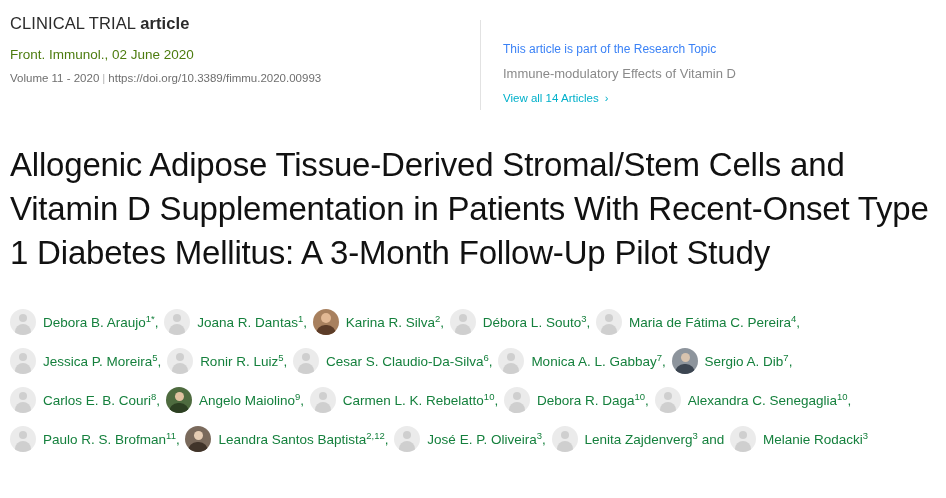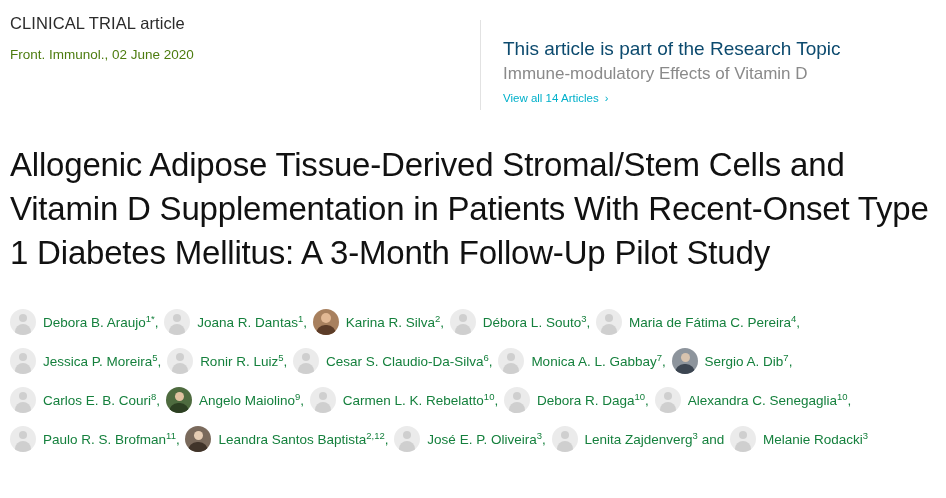--- a/index.html
+++ b/index.html
@@ -31,21 +31,21 @@
     width: 470px;
     flex: 0 0 470px;
   }
   .article-type {
     font-size: 16.5px;
     color: #2b2b2b;
     letter-spacing: 0.1px;
     margin: 0 0 12px 0;
   }
   .article-type .bold {
-    font-weight: normal;
+    font-weight: bold;
     margin-top: 24px;
   }
   .journal-line {
     font-size: 13.5px;
     color: #4d7c0f;
     line-height: 20px;
     margin: 0;
   }
   .journal-line.second {
     margin-top: 1px;
@@ -66,26 +66,26 @@
   }
 
   
   .header-right {
     flex: 1;
     border-left: 1px solid #e2e2e2;
     padding: 20px 0 6px 22px;
     margin-top: 6px;
   }
   .topic-title {
-    font-size: 19px;
-    color: #0c4a6e;
+    font-size: 12px;
+    color: #3b82f6;
     line-height: 18px;
   }
   .topic-sub {
-    font-size: 17px;
+    font-size: 13px;
     color: #8a8a8a;
     margin-top: 8px;
     line-height: 16px;
   }
   .topic-link {
     margin-top: 10px;
     font-size: 11.5px;
     color: #00b0ca;
     display: flex;
     align-items: center;
@@ -171,20 +171,23 @@
 </head>
 <body>
 
 <div class="page">
 
   <div class="header">
 
     <div class="header-left">
       <div class="article-type"><span>CLINICAL TRIAL </span><span class="bold">article</span></div>
       <div class="journal-line">Front. Immunol., 02 June 2020</div>
+      <div class="volume-line">
+        <span>Volume 11 - 2020</span><span class="volume-sep">|</span><a class="doi-link" href="#">https://doi.org/10.3389/fimmu.2020.00993</a>
+      </div>
     </div>
 
     <div class="header-right">
       <div class="topic-title">This article is part of the Research Topic</div>
       <div class="topic-sub">Immune-modulatory Effects of Vitamin D</div>
       <div class="topic-link">
         <span>View all 14 Articles</span>
         <span class="chev">›</span>
       </div>
     </div>

